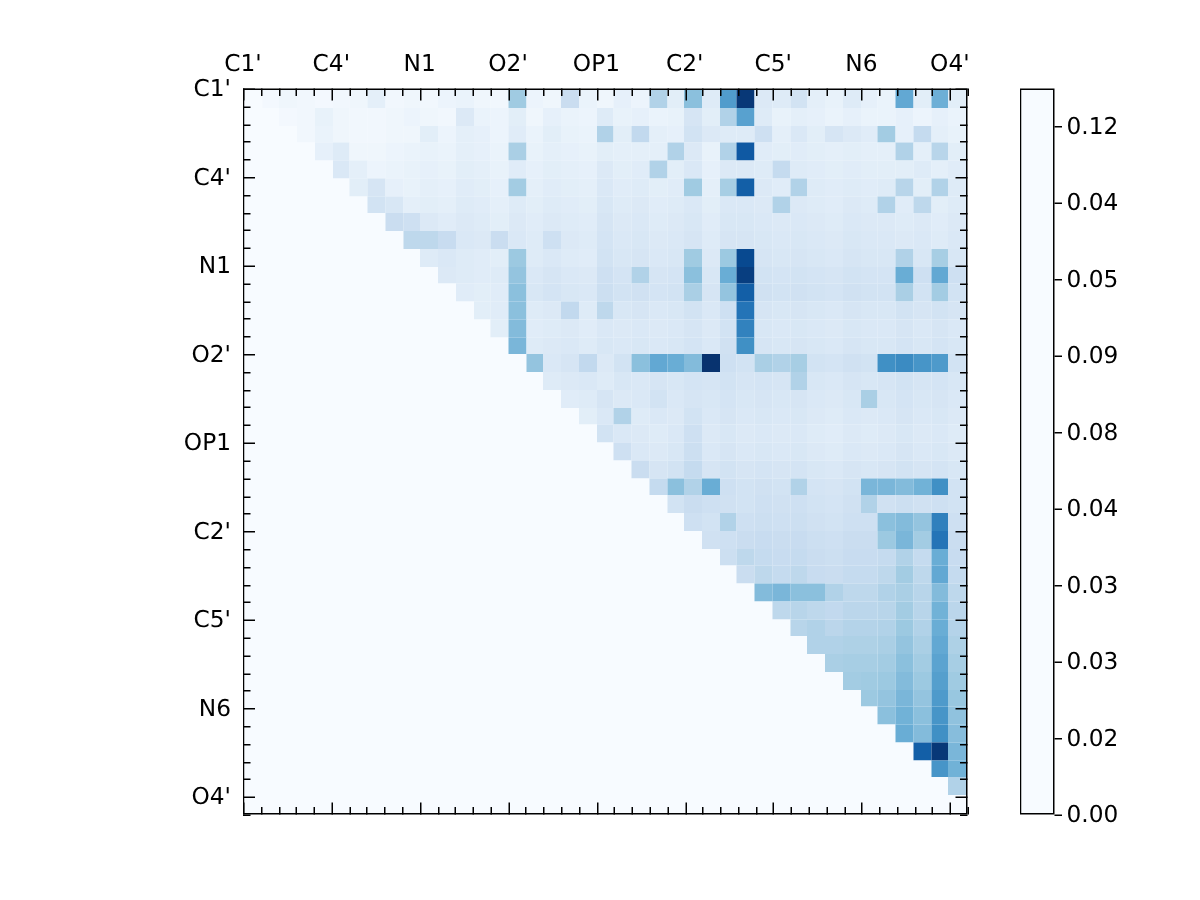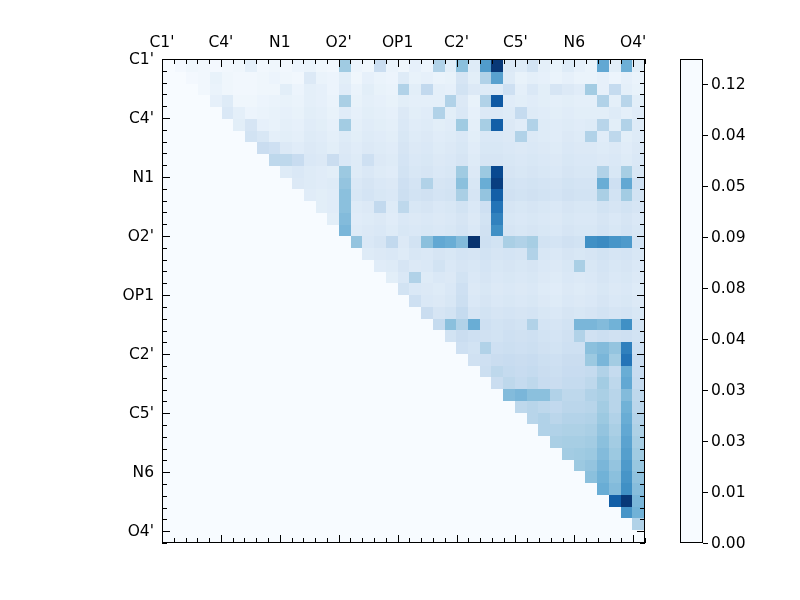--- a/index.html
+++ b/index.html
@@ -1943,21 +1943,21 @@
       <div class="ylab" style="left: 104px; width: 50px; top: 531.195px;">O4'</div>
     </div>
 
   <div id="cbar">
     <div id="cbar-grad" style="background: linear-gradient(rgb(247, 251, 255) 100%, rgb(241, 247, 253) 96.88%, rgb(235, 243, 251) 93.75%, rgb(228, 239, 249) 90.63%, rgb(222, 235, 247) 87.5%, rgb(216, 231, 245) 84.38%, rgb(210, 227, 243) 81.25%, rgb(204, 223, 241) 78.13%, rgb(198, 219, 239) 75%, rgb(188, 215, 236) 71.88%, rgb(178, 211, 232) 68.75%, rgb(168, 206, 229) 65.63%, rgb(158, 202, 225) 62.5%, rgb(145, 195, 222) 59.38%, rgb(133, 188, 220) 56.25%, rgb(120, 181, 217) 53.13%, rgb(107, 174, 214) 50%, rgb(97, 167, 210) 46.88%, rgb(87, 160, 206) 43.75%, rgb(76, 153, 202) 40.63%, rgb(66, 146, 198) 37.5%, rgb(58, 138, 194) 34.38%, rgb(50, 130, 190) 31.25%, rgb(41, 121, 185) 28.13%, rgb(33, 113, 181) 25%, rgb(27, 105, 175) 21.88%, rgb(21, 97, 169) 18.75%, rgb(14, 89, 162) 15.63%, rgb(8, 81, 156) 12.5%, rgb(8, 73, 144) 9.38%, rgb(8, 65, 132) 6.25%, rgb(8, 56, 119) 3.13%, rgb(8, 48, 107) 0%);"></div>
   </div>
   <div id="cbar-ticks" style="position: absolute; left: 680px; top: 59px; width: 23px; height: 484px;">
       <div class="cb-tick" style="top: 484px;"></div>
       <div class="cb-lab" style="top: 484px;">0.00</div>
       <div class="cb-tick" style="top: 433.053px;"></div>
-      <div class="cb-lab" style="top: 433.053px;">0.01</div>
+      <div class="cb-lab" style="top: 433.053px;">0.02</div>
       <div class="cb-tick" style="top: 382.105px;"></div>
       <div class="cb-lab" style="top: 382.105px;">0.03</div>
       <div class="cb-tick" style="top: 331.158px;"></div>
       <div class="cb-lab" style="top: 331.158px;">0.03</div>
       <div class="cb-tick" style="top: 280.211px;"></div>
       <div class="cb-lab" style="top: 280.211px;">0.04</div>
       <div class="cb-tick" style="top: 229.263px;"></div>
       <div class="cb-lab" style="top: 229.263px;">0.08</div>
       <div class="cb-tick" style="top: 178.316px;"></div>
       <div class="cb-lab" style="top: 178.316px;">0.09</div>

